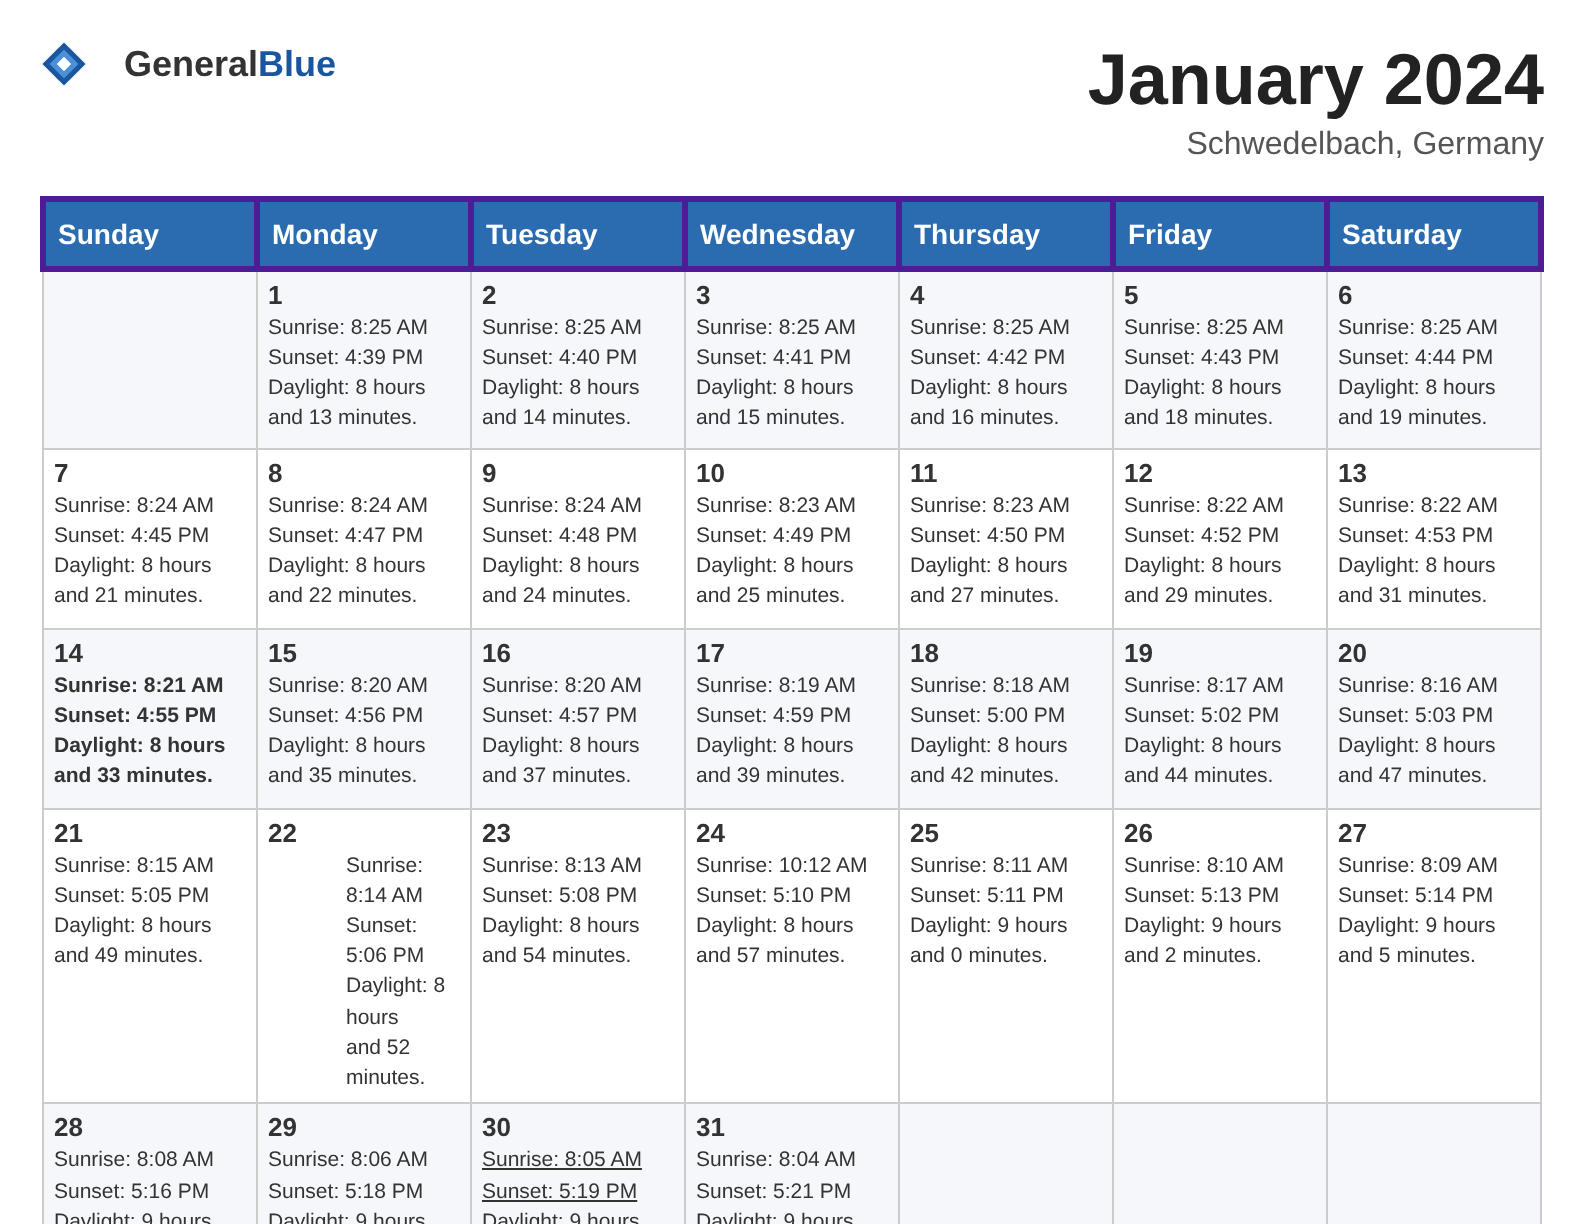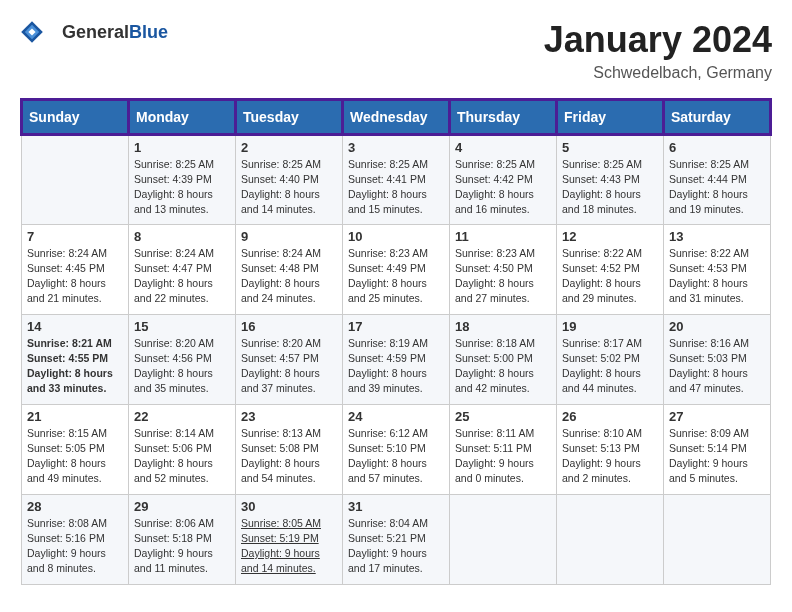--- a/index.html
+++ b/index.html
@@ -260,35 +260,35 @@
       <tr>
         <td>
           <span class="day-number">21</span>
           <div class="day-info" style="white-space: pre-line;">Sunrise: 8:15 AM
 Sunset: 5:05 PM
 Daylight: 8 hours
 and 49 minutes.</div>
         </td>
         <td>
           <span class="day-number">22</span>
-          <div class="day-info" style="white-space: pre-line;">Sunrise: 8:14 AM
+          <div class="day-info" style="white-space: pre-line; margin-left: 39px;">Sunrise: 8:14 AM
 Sunset: 5:06 PM
 Daylight: 8 hours
 and 52 minutes.</div>
         </td>
         <td>
           <span class="day-number">23</span>
           <div class="day-info" style="white-space: pre-line;">Sunrise: 8:13 AM
 Sunset: 5:08 PM
 Daylight: 8 hours
 and 54 minutes.</div>
         </td>
         <td>
           <span class="day-number">24</span>
-          <div class="day-info" style="white-space: pre-line;">Sunrise: 6:12 AM
+          <div class="day-info" style="white-space: pre-line;">Sunrise: 10:12 AM
 Sunset: 5:10 PM
 Daylight: 8 hours
 and 57 minutes.</div>
         </td>
         <td>
           <span class="day-number">25</span>
           <div class="day-info" style="white-space: pre-line;">Sunrise: 8:11 AM
 Sunset: 5:11 PM
 Daylight: 9 hours
 and 0 minutes.</div>

